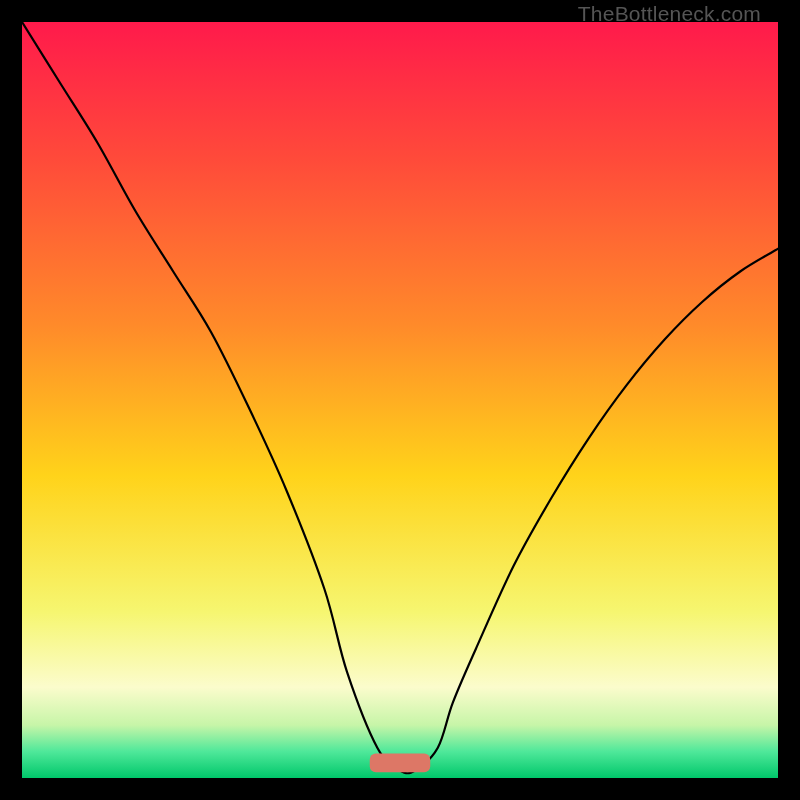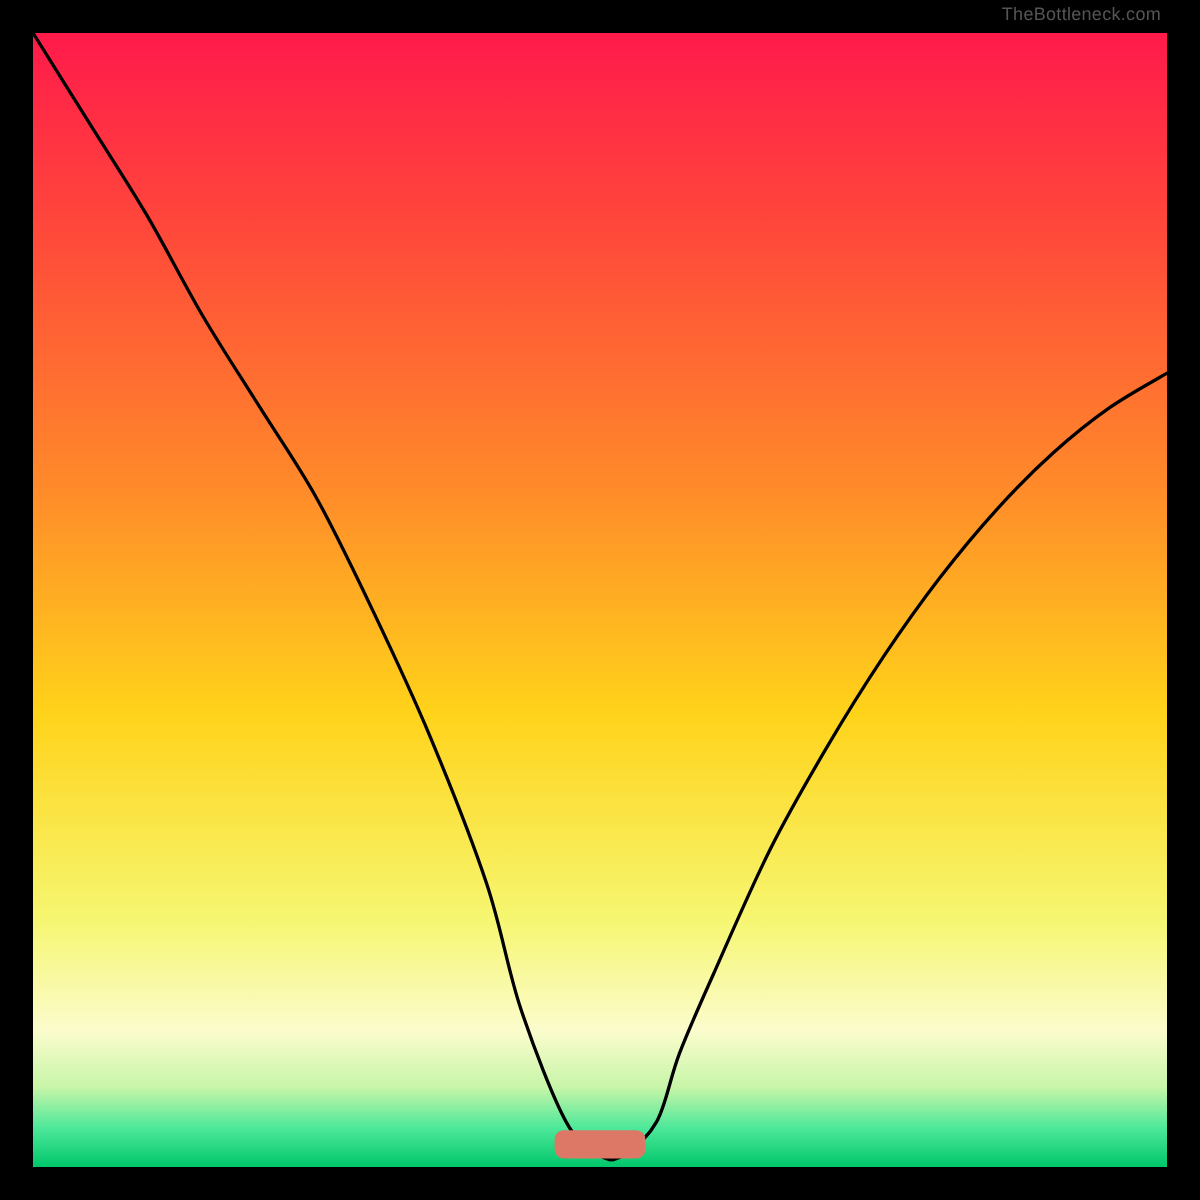--- a/index.html
+++ b/index.html
@@ -22,22 +22,22 @@
   .plot-area {
     position: absolute;
     left: 0;
     top: 0;
     width: 756px;
     height: 756px;
   }
   .watermark {
     position: absolute;
     top: 2px;
-    right: 26px;
-    font-size: 12px;
+    right: 39px;
+    font-size: 21px;
     font-weight: 500;
     color: #555;
     letter-spacing: 0.2px;
     user-select: none;
   }
   svg { display: block; }
 </style>
 </head>
 <body>
 

